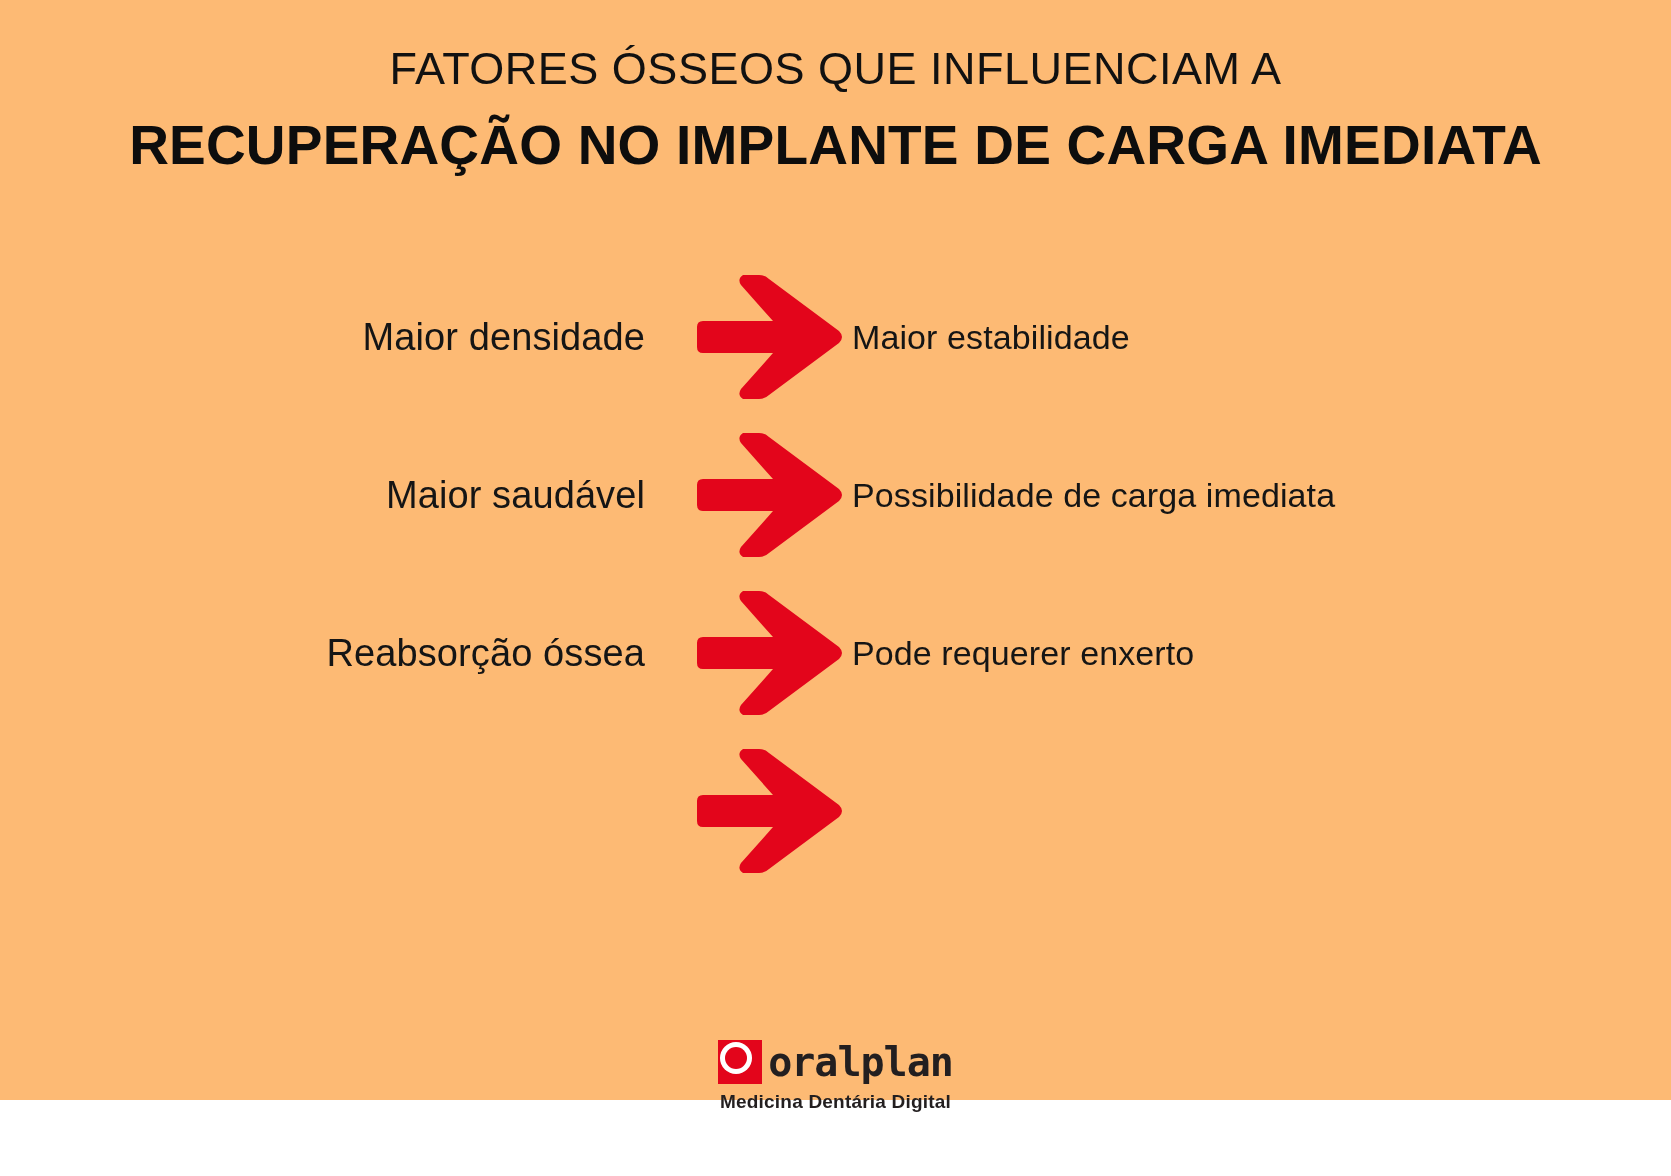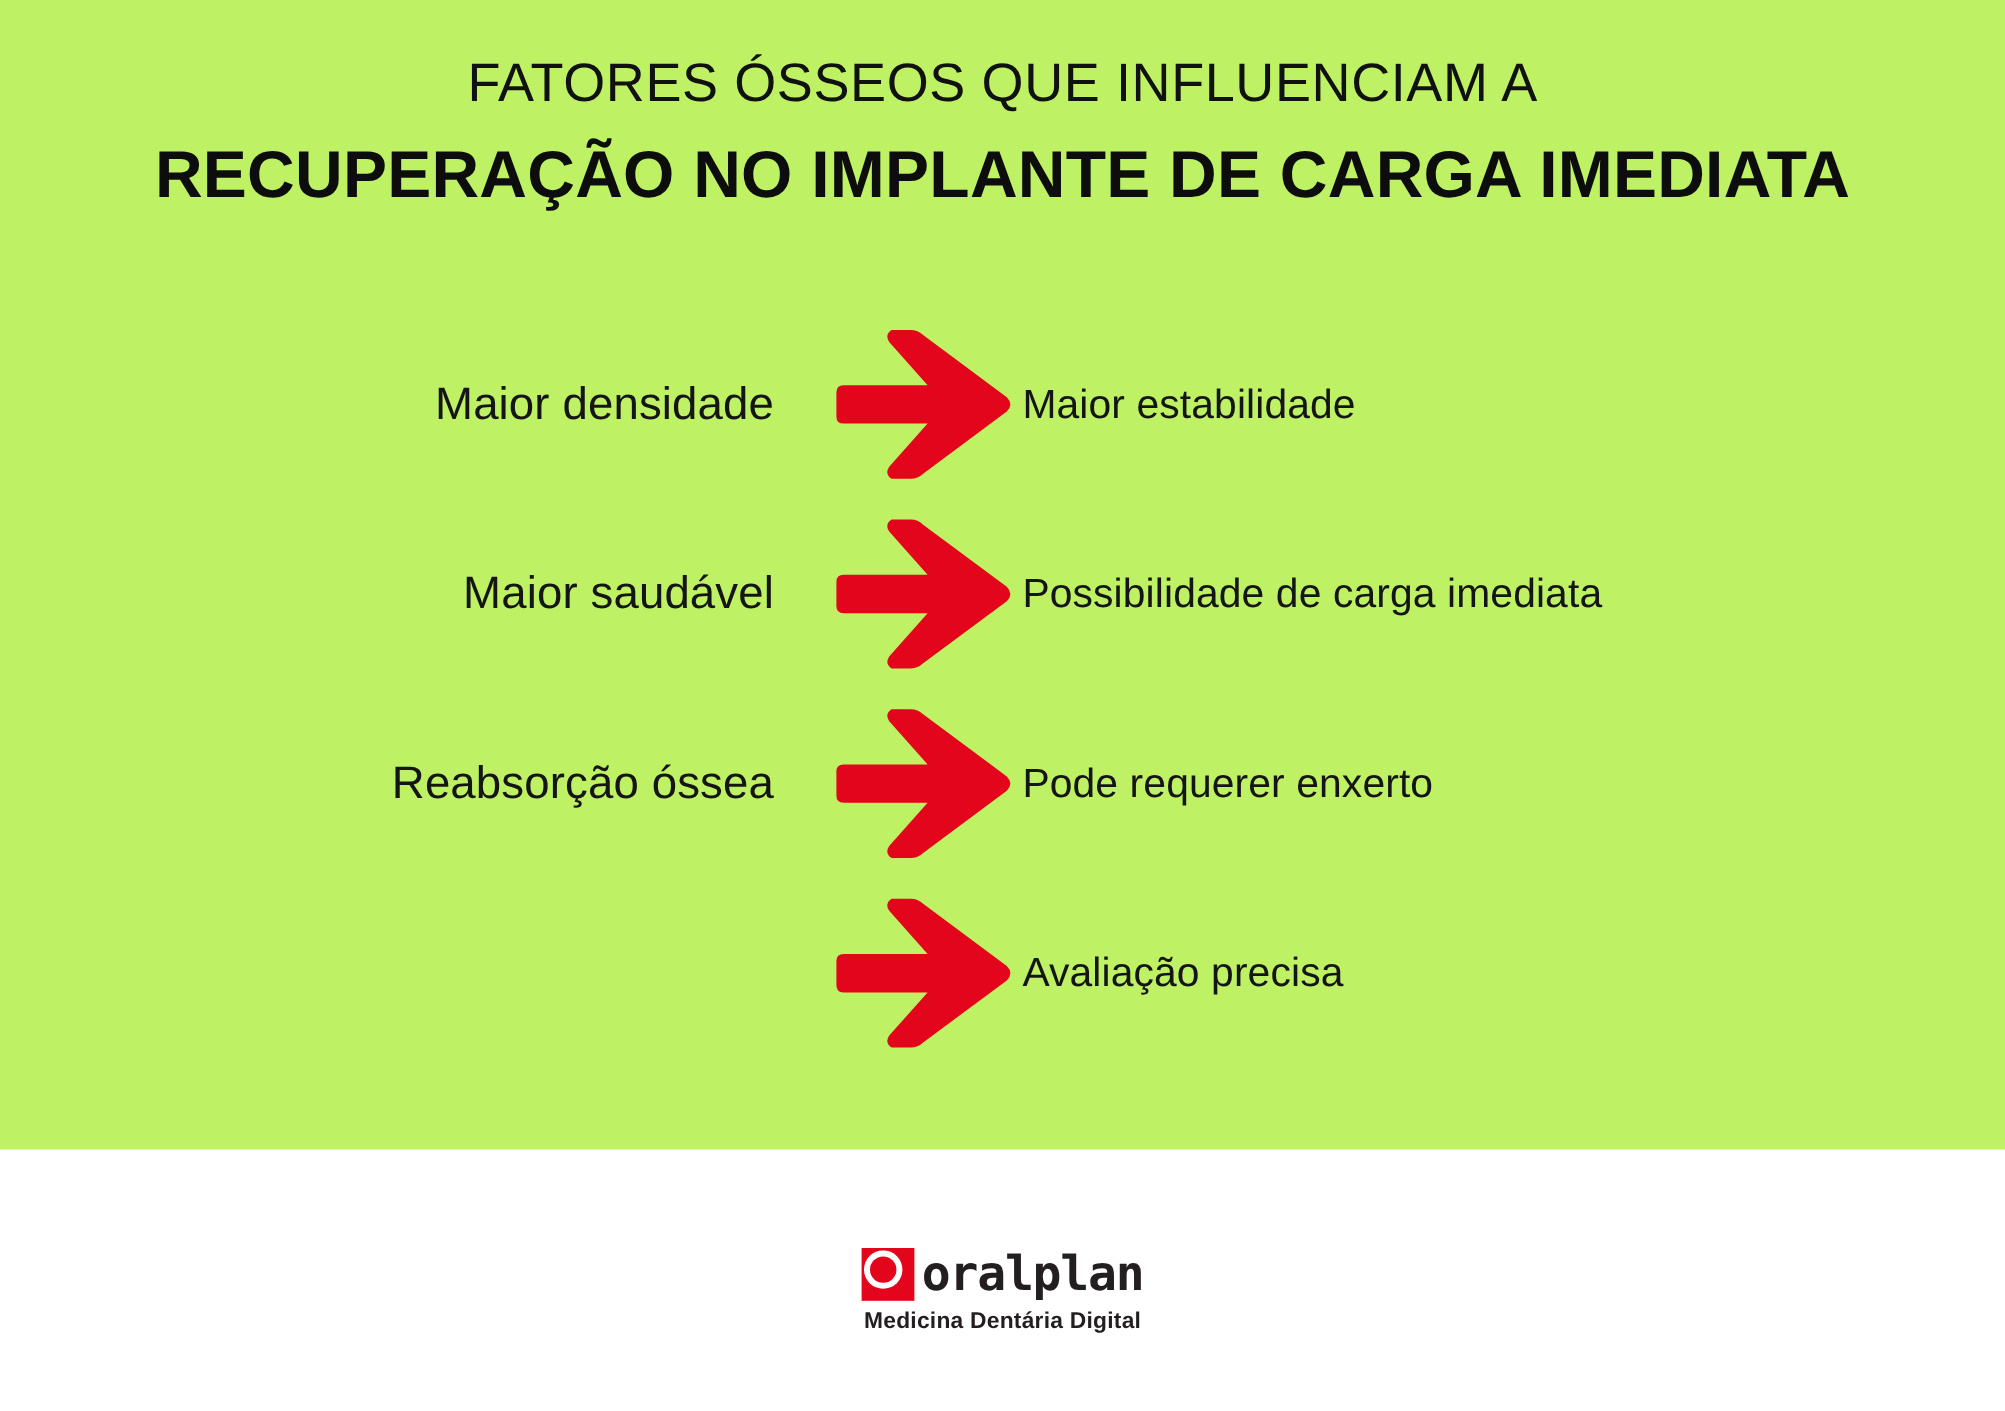--- a/index.html
+++ b/index.html
@@ -12,22 +12,22 @@
     height: 1176px;
     font-family: "Liberation Sans", sans-serif;
     color: #1a1a1a;
     overflow: hidden;
     position: relative;
   }
 
   .page {
     position: relative;
     width: 1671px;
-    height: 958px;
-    background: #bef264;
+    height: 1100px;
+    background: #fdba74;
   }
 
   
   .title-block {
     position: absolute;
     top: 42px;
     left: 0;
     width: 1671px;
     text-align: center;
   }
@@ -192,21 +192,20 @@
       </div>
       <div class="right-text">Pode requerer enxerto</div>
     </div>
 
     <div class="row">
       <div class="arrow-cell">
         <svg viewBox="0 0 150 128" xmlns="http://www.w3.org/2000/svg" aria-hidden="true">
           <path d="M8 48 L78 48 L78 48 L46 12 Q42 6 48 2 L64 2 Q70 2 74 6 L144 58 Q150 64 144 70 L74 122 Q70 126 64 126 L48 126 Q42 122 46 116 L78 80 L8 80 Q2 80 2 74 L2 54 Q2 48 8 48 Z" fill="#E3051B"></path>
         </svg>
       </div>
-      <div class="right-text">Avaliação precisa</div>
     </div>
 
   </div>
 
   <div class="logo-block">
     <div class="logo-mark-row">
       <span class="logo-badge"></span>
       <span class="logo-word">oralplan</span>
     </div>
     <div class="logo-tagline">Medicina Dentária Digital</div>

